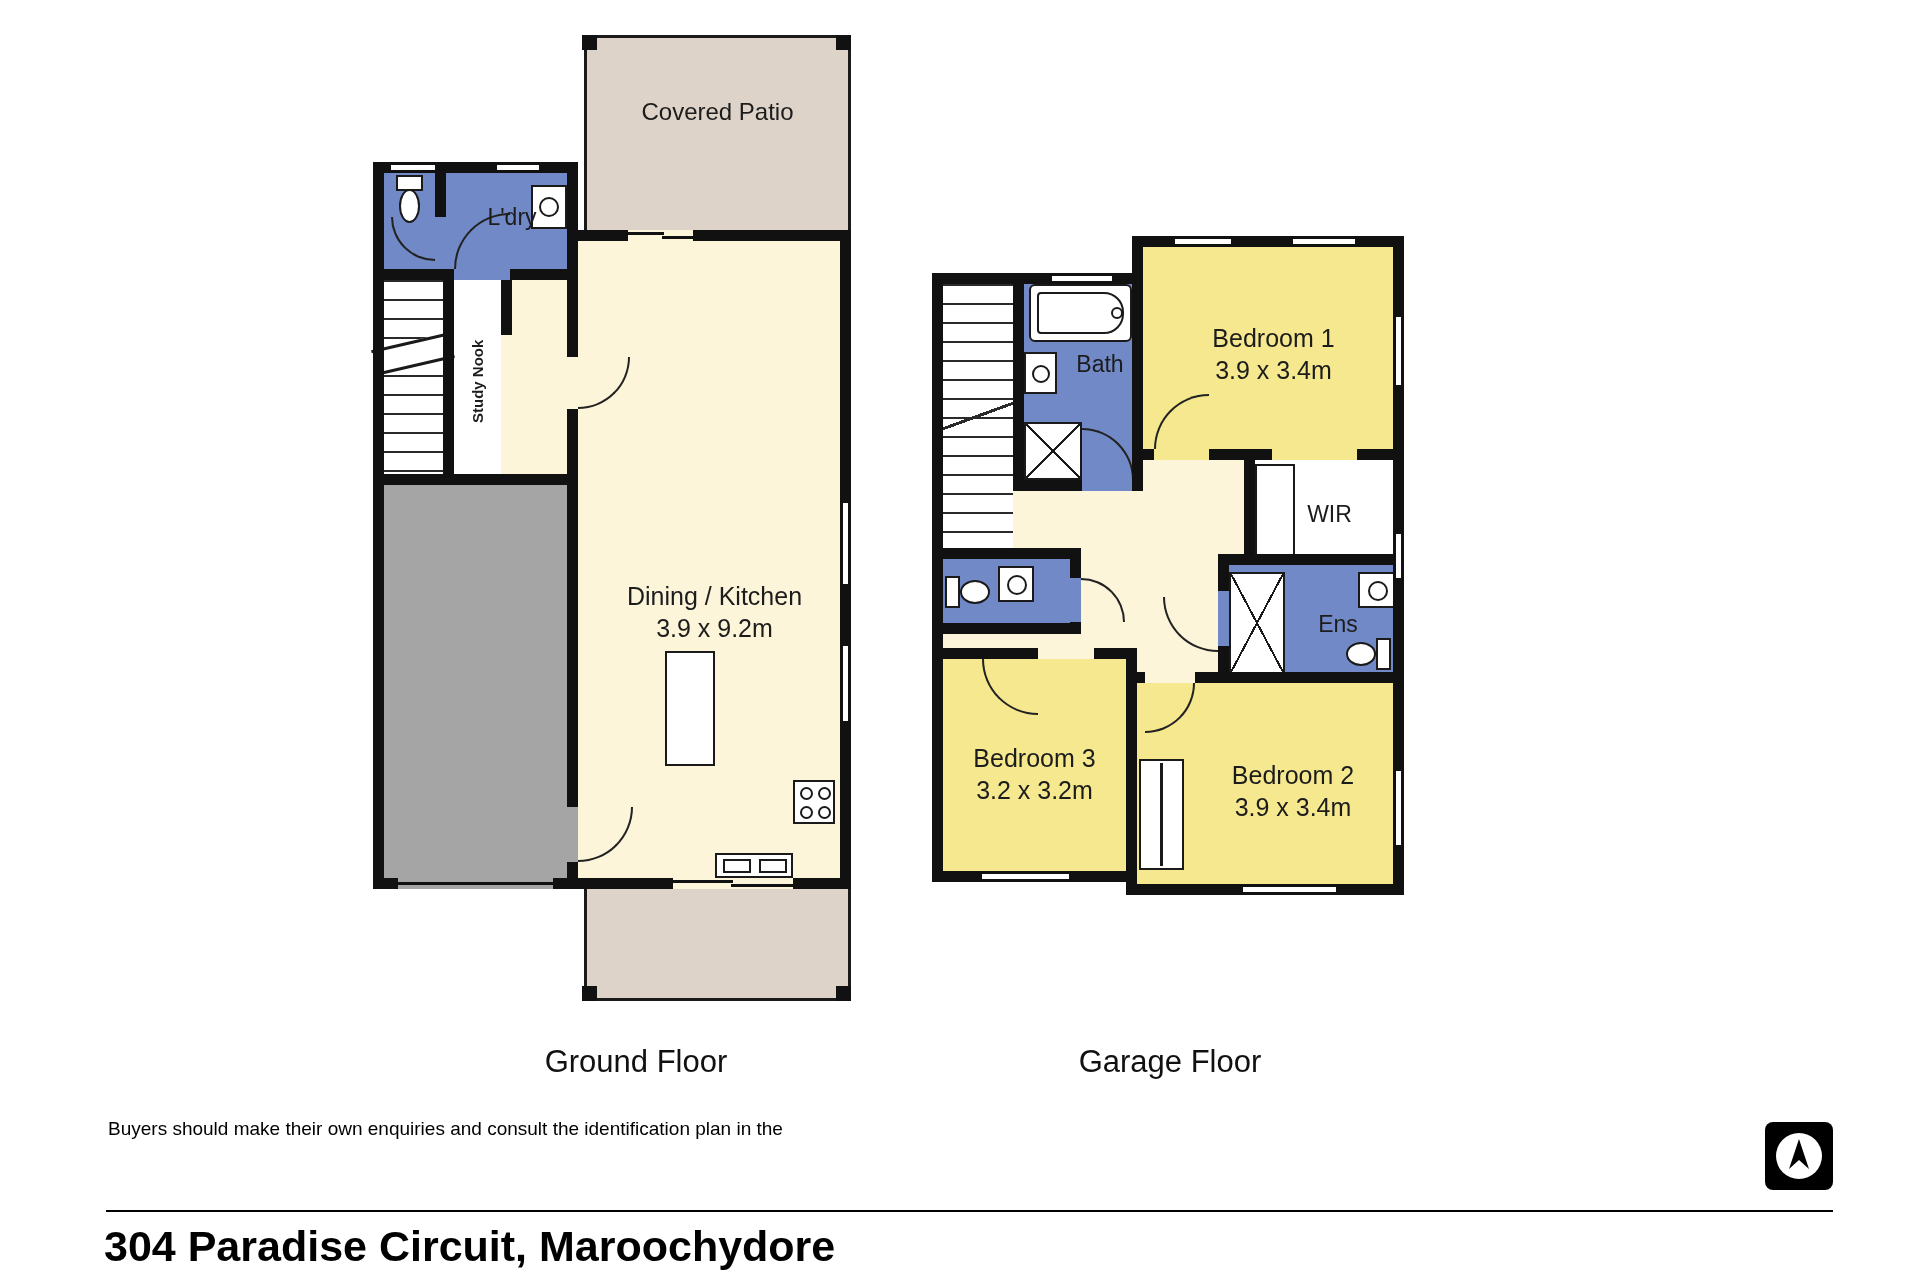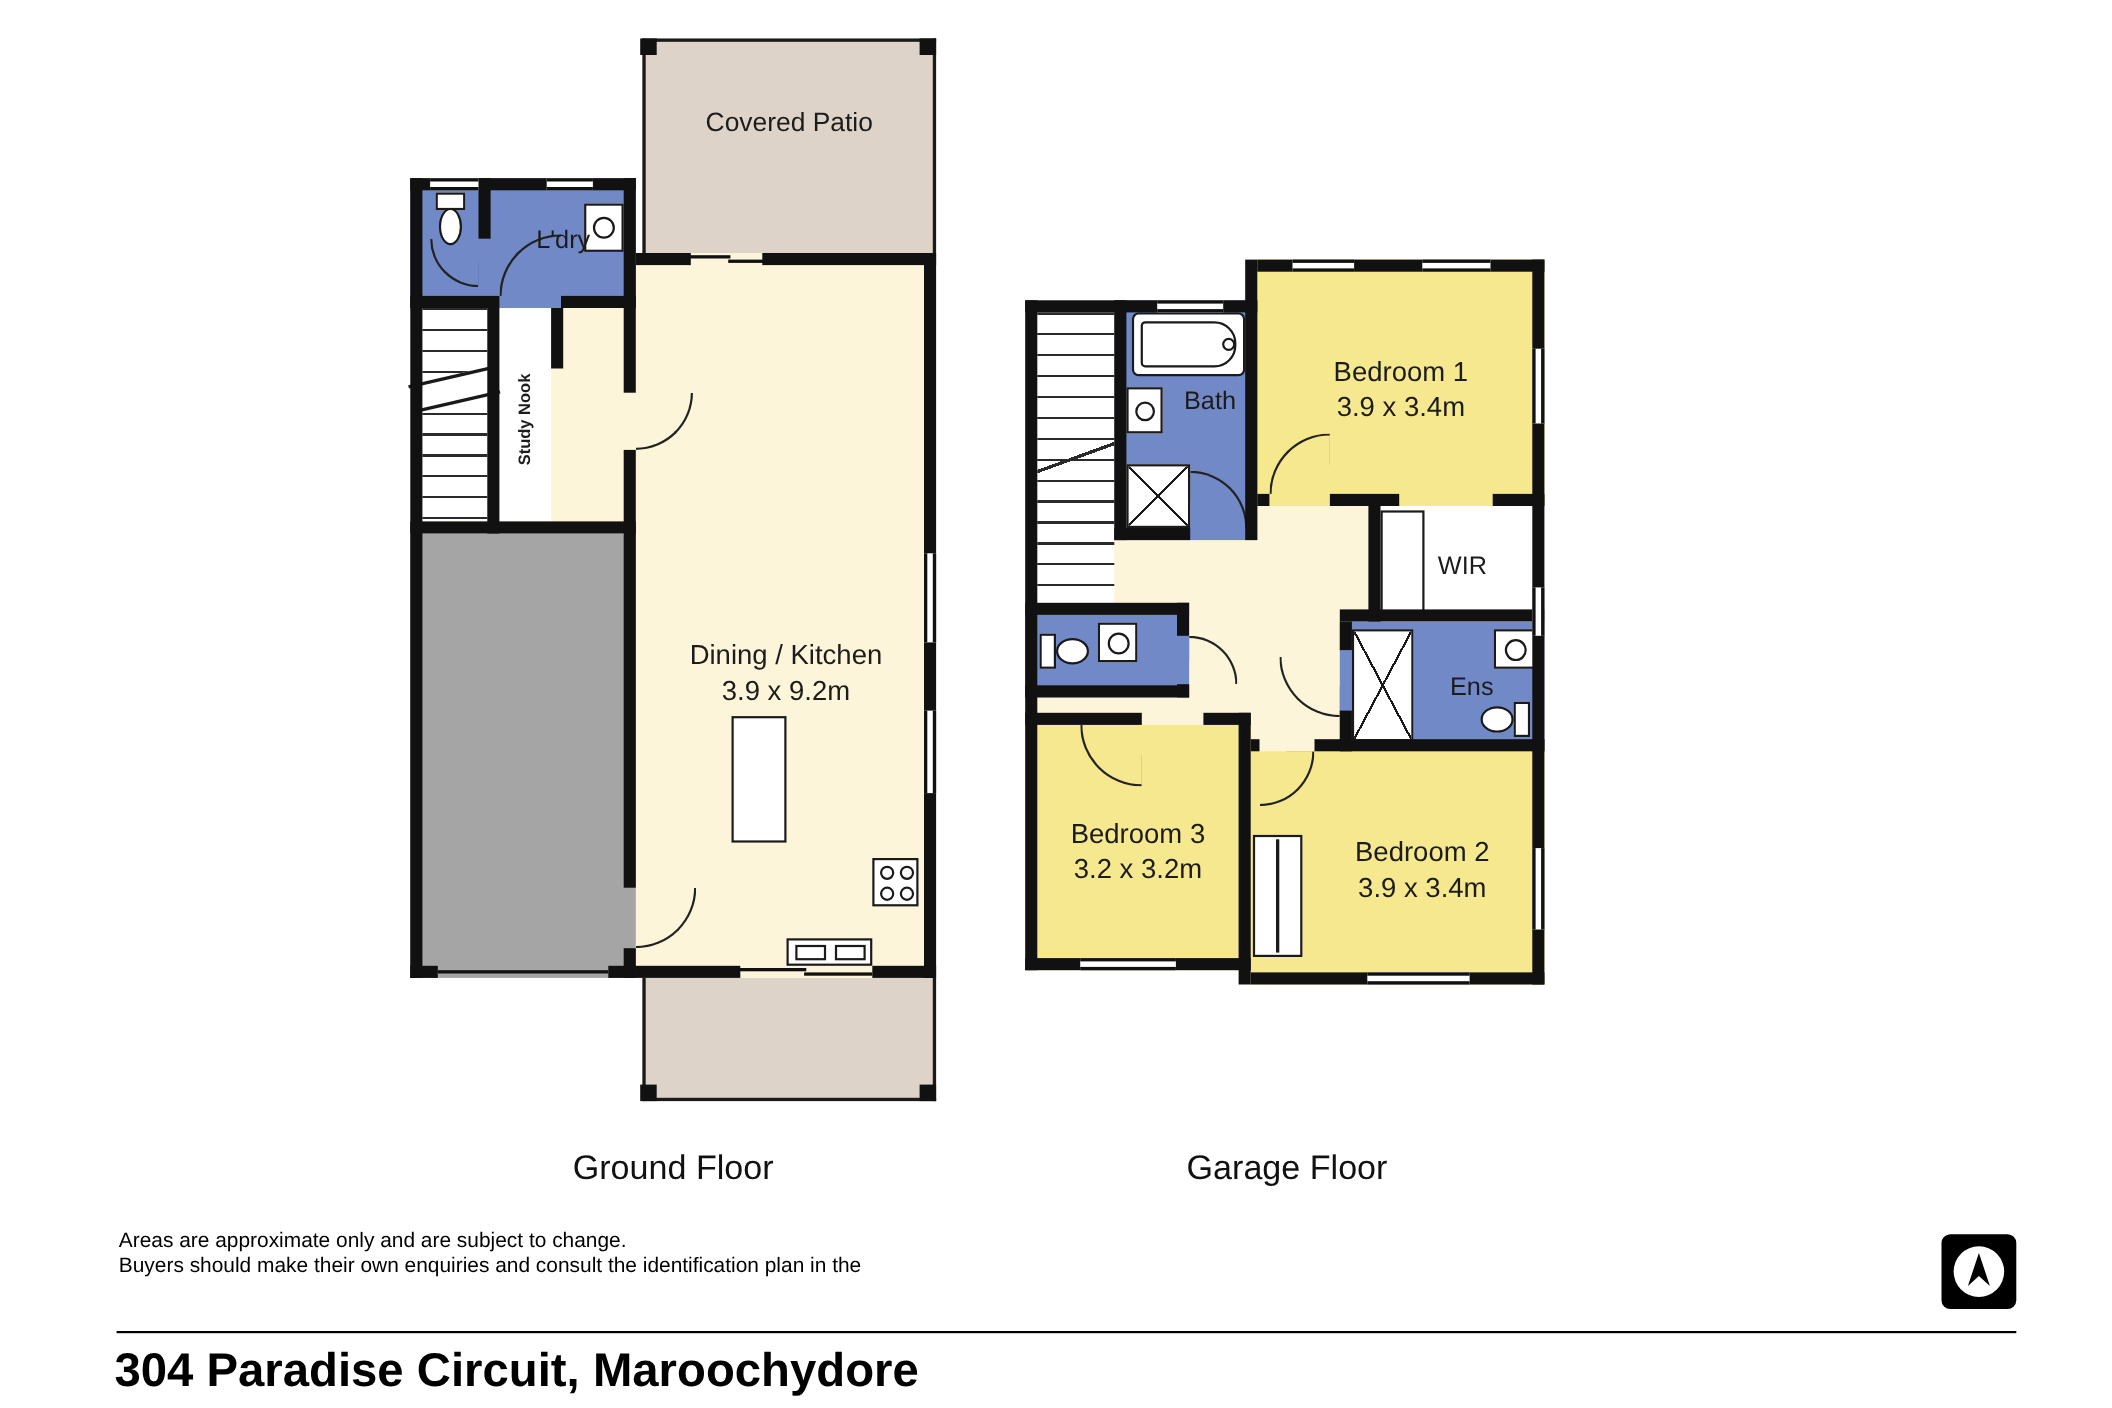--- a/index.html
+++ b/index.html
@@ -225,25 +225,24 @@
     <div class="room-label" style="left:0;top:506px;width:205px">
       <div>Bedroom 3</div>
       <div>3.2 x 3.2m</div>
     </div>
     <div class="room-label" style="left:250px;top:523px;width:222px">
       <div>Bedroom 2</div>
       <div>3.9 x 3.4m</div>
     </div>
   </section>
 
-  <div class="floor-label" style="left:492px;top:1044px;width:240px">Ground Floor</div>
+  <div class="floor-label" style="left:516px;top:1044px;width:240px">Ground Floor</div>
   <div class="floor-label" style="left:1050px;top:1044px;width:240px">Garage Floor</div>
 
   <div class="disclaimer">
-    <div>Areas are approximate only and are subject to change.</div>
     <div>Buyers should make their own enquiries and consult the identification plan in the</div>
   </div>
 
   <div class="rule"></div>
   <div class="address">304 Paradise Circuit, Maroochydore</div>
 
   <div class="compass">
     <svg width="54" height="54" viewBox="0 0 54 54">
       <circle cx="27" cy="27" r="23" fill="#ffffff"></circle>
       <path d="M17 40 L27 10 L37 40 L27 31 Z" fill="#000000"></path>

